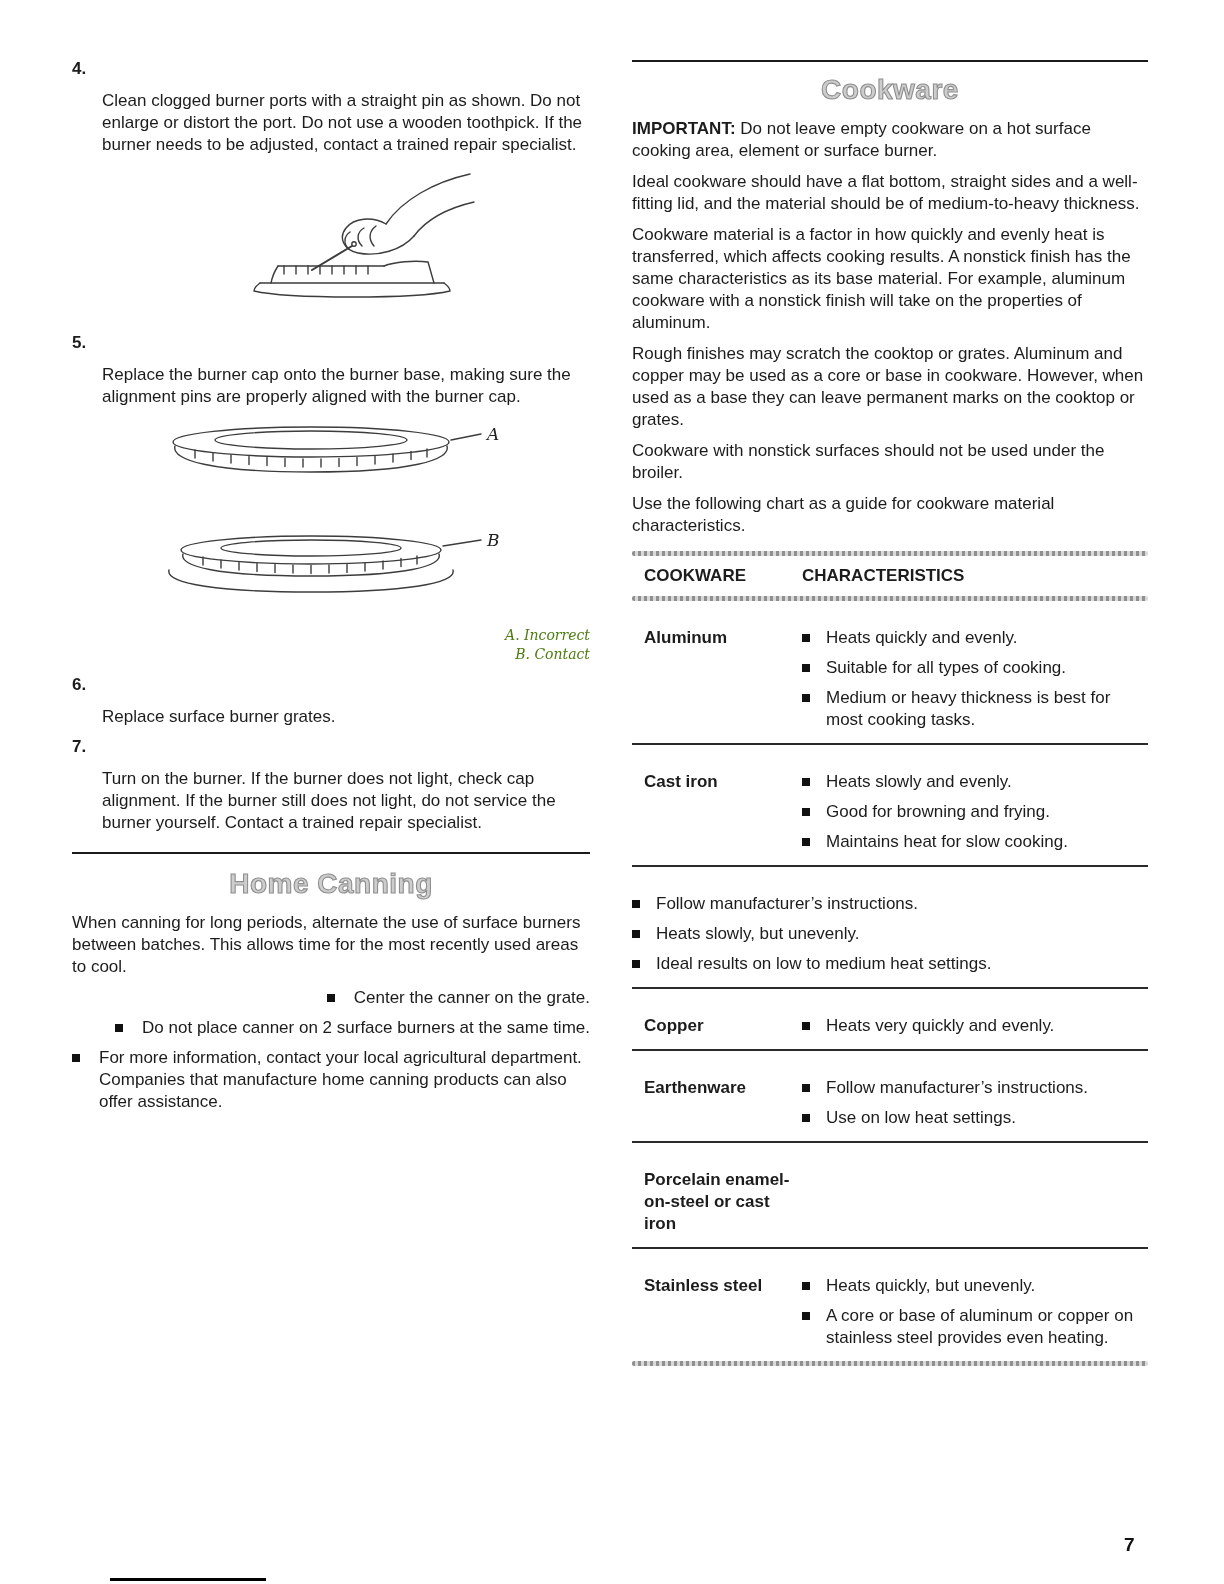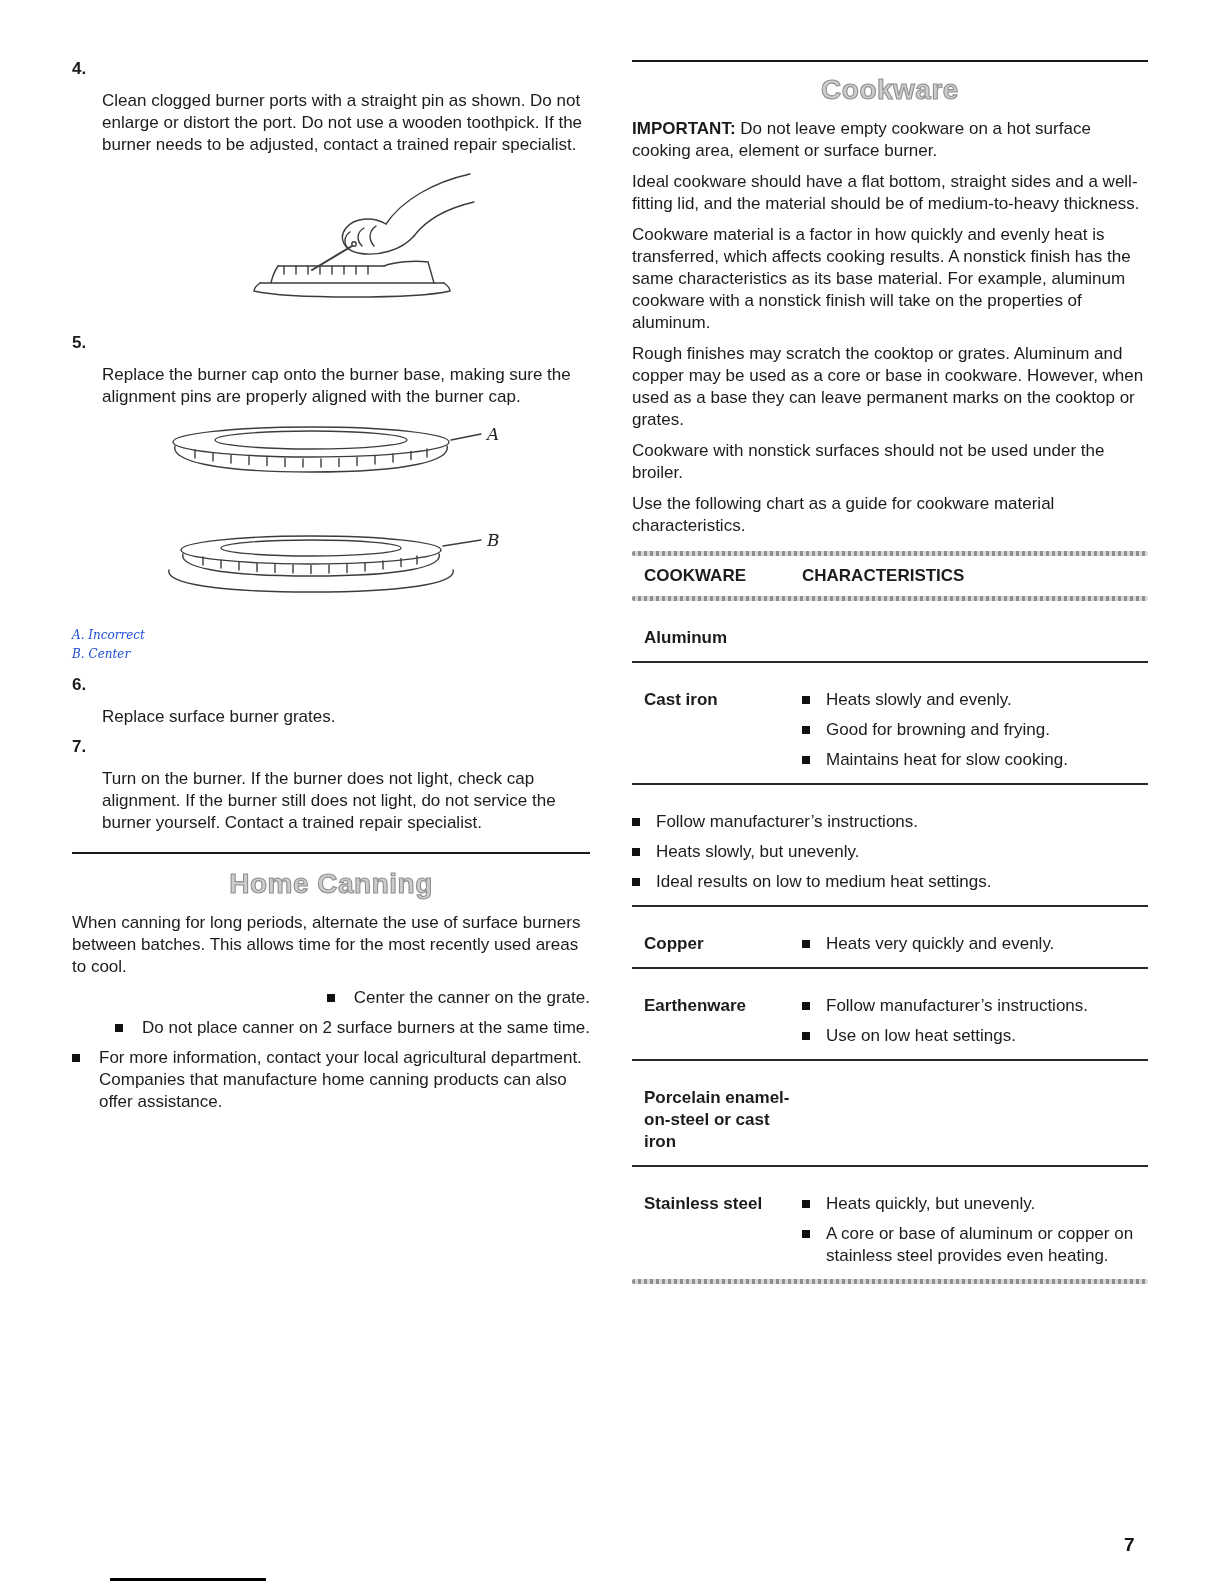--- a/index.html
+++ b/index.html
@@ -13,21 +13,21 @@
   .col-right{left:625px;top:60px;width:516px;margin-left:7px;}
 
   
   .step{display:flex;margin-bottom:8px;}
   .step-num{flex:0 0 30px;font-weight:bold;}
   .step-text{flex:1;margin-top:32px;}
 
   
   .figure{text-align:center;margin:12px 0 10px 0;}
   .figure svg{display:inline-block;}
-  .fig-caption{font-family:"DejaVu Serif",serif;font-style:italic;font-size:12px;line-height:19px;color:#1d4ed8;text-align:left;margin-top:4px;}
+  .fig-caption{font-family:"DejaVu Serif",serif;font-style:italic;font-size:14px;line-height:19px;color:#4d7c0f;text-align:right;margin-top:4px;}
 
   .rule{border:none;border-top:2px solid #1a1a1a;margin:0;}
   .rule-left{margin-top:18px;margin-bottom:14px;}
   .rule-right{margin-bottom:12px;}
 
   .ghost-heading{
     text-align:center;font-weight:bold;font-size:28px;line-height:32px;
     letter-spacing:.5px;color:#cdcdcd;-webkit-text-stroke:1.1px #8f8f8f;
     margin:4px 0 12px 0;
   }
@@ -116,21 +116,21 @@
         <ellipse class="ink" cx="160" cy="18" rx="90" ry="8"></ellipse>
         <path class="ink" d="M52 27 l0 8 M70 30 l0 8 M88 32 l0 8 M106 33.5 l0 8 M124 34.5 l0 8 M142 35 l0 8 M160 35.5 l0 8 M178 35 l0 8 M196 34.5 l0 8 M214 33 l0 8 M232 31 l0 8 M250 28.5 l0 8 M266 26 l0 8"></path>
         <path class="ink" d="M32 24 C 28 36, 64 46, 160 46 C 256 46, 292 36, 288 24"></path>
         <path class="ink" d="M18 40 C 14 54, 70 62, 160 62 C 250 62, 306 54, 302 40"></path>
         <path class="ink" d="M292 16 L 330 10"></path>
         <text class="fig-letter" x="336" y="16">B</text>
       </g>
     </svg>
     <div class="fig-caption">
       <div>A. Incorrect</div>
-      <div>B. Center</div>
+      <div>B. Contact</div>
     </div>
   </div>
 
   <div class="step">
     <span class="step-num">6.</span>
     <span class="step-text">Replace surface burner grates.</span>
   </div>
 
   <div class="step">
     <span class="step-num">7.</span>
@@ -180,20 +180,34 @@
 
     <div class="t-row t-head">
       <div class="t-c1">COOKWARE</div>
       <div class="t-c2">CHARACTERISTICS</div>
     </div>
 
     <div class="t-band"></div>
 
     <div class="t-row">
       <div class="t-c1">Aluminum</div>
+      <div class="t-c2">
+        <div class="t-bullet">
+            <span class="sq"></span>
+            <span>Heats quickly and evenly.</span>
+          </div>
+        <div class="t-bullet">
+            <span class="sq"></span>
+            <span>Suitable for all types of cooking.</span>
+          </div>
+        <div class="t-bullet">
+            <span class="sq"></span>
+            <span>Medium or heavy thickness is best for most cooking tasks.</span>
+          </div>
+      </div>
     </div>
     <div class="t-sep"></div>
 
     <div class="t-row">
       <div class="t-c1">Cast iron</div>
       <div class="t-c2">
         <div class="t-bullet">
             <span class="sq"></span>
             <span>Heats slowly and evenly.</span>
           </div>

